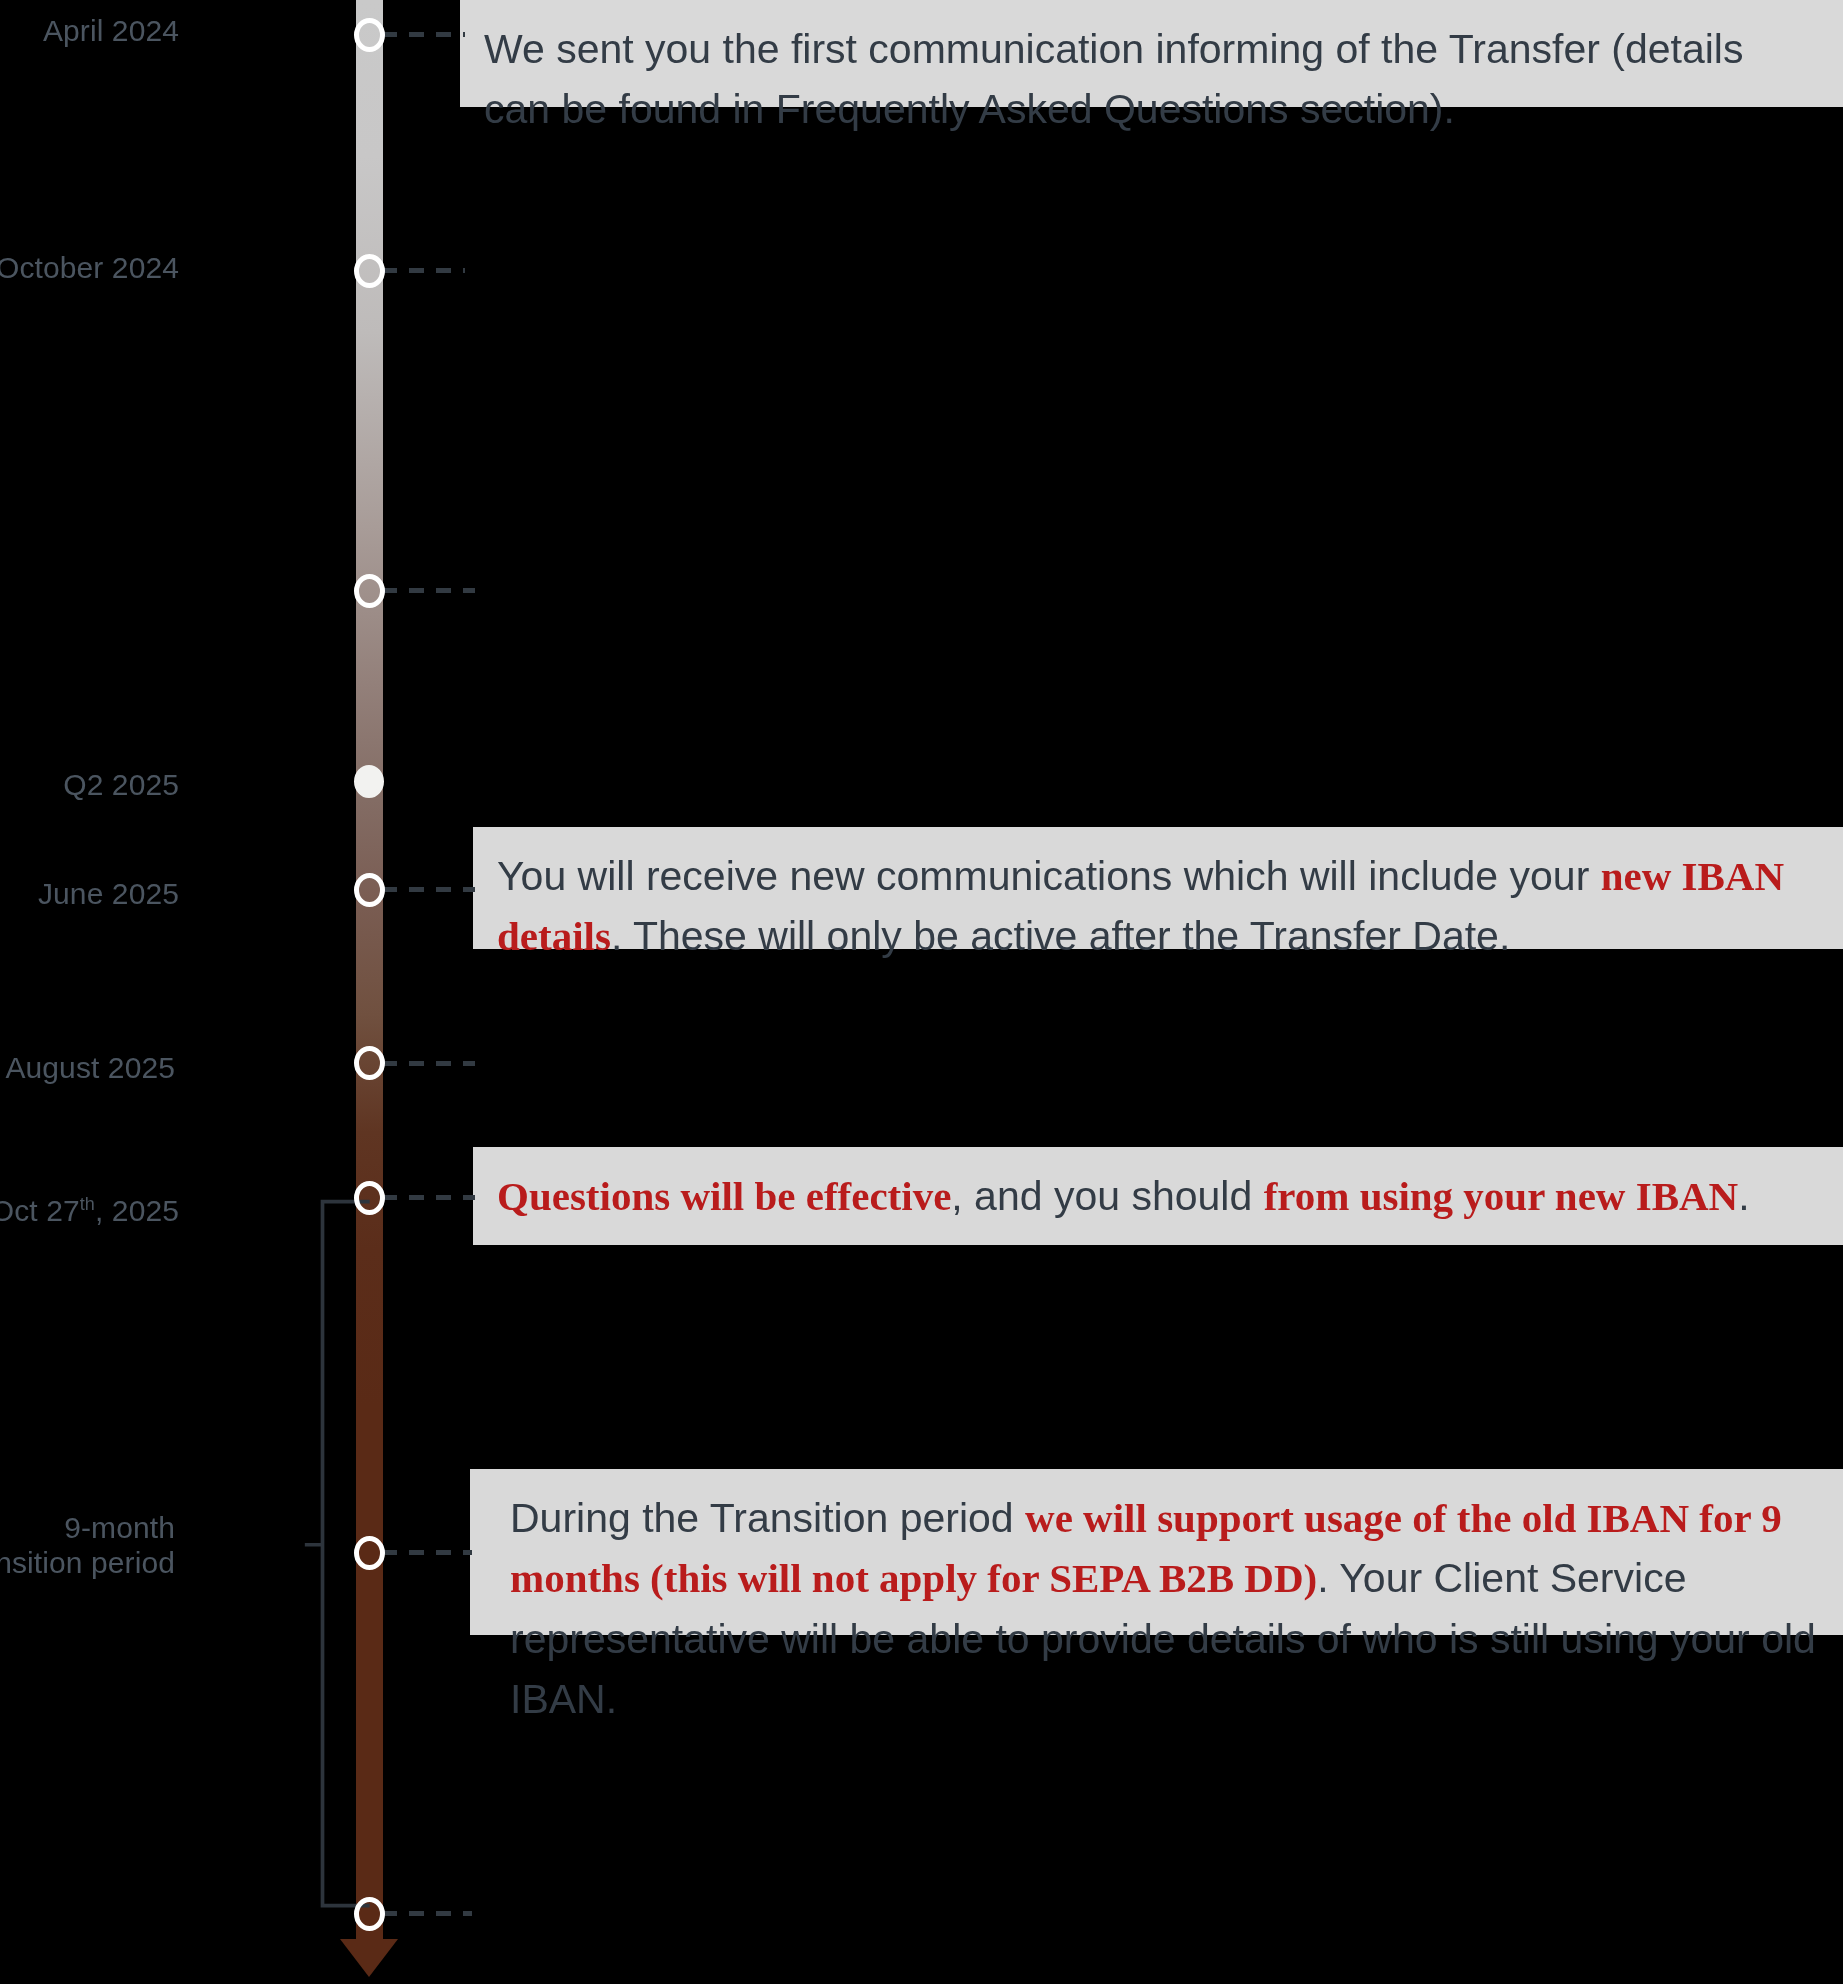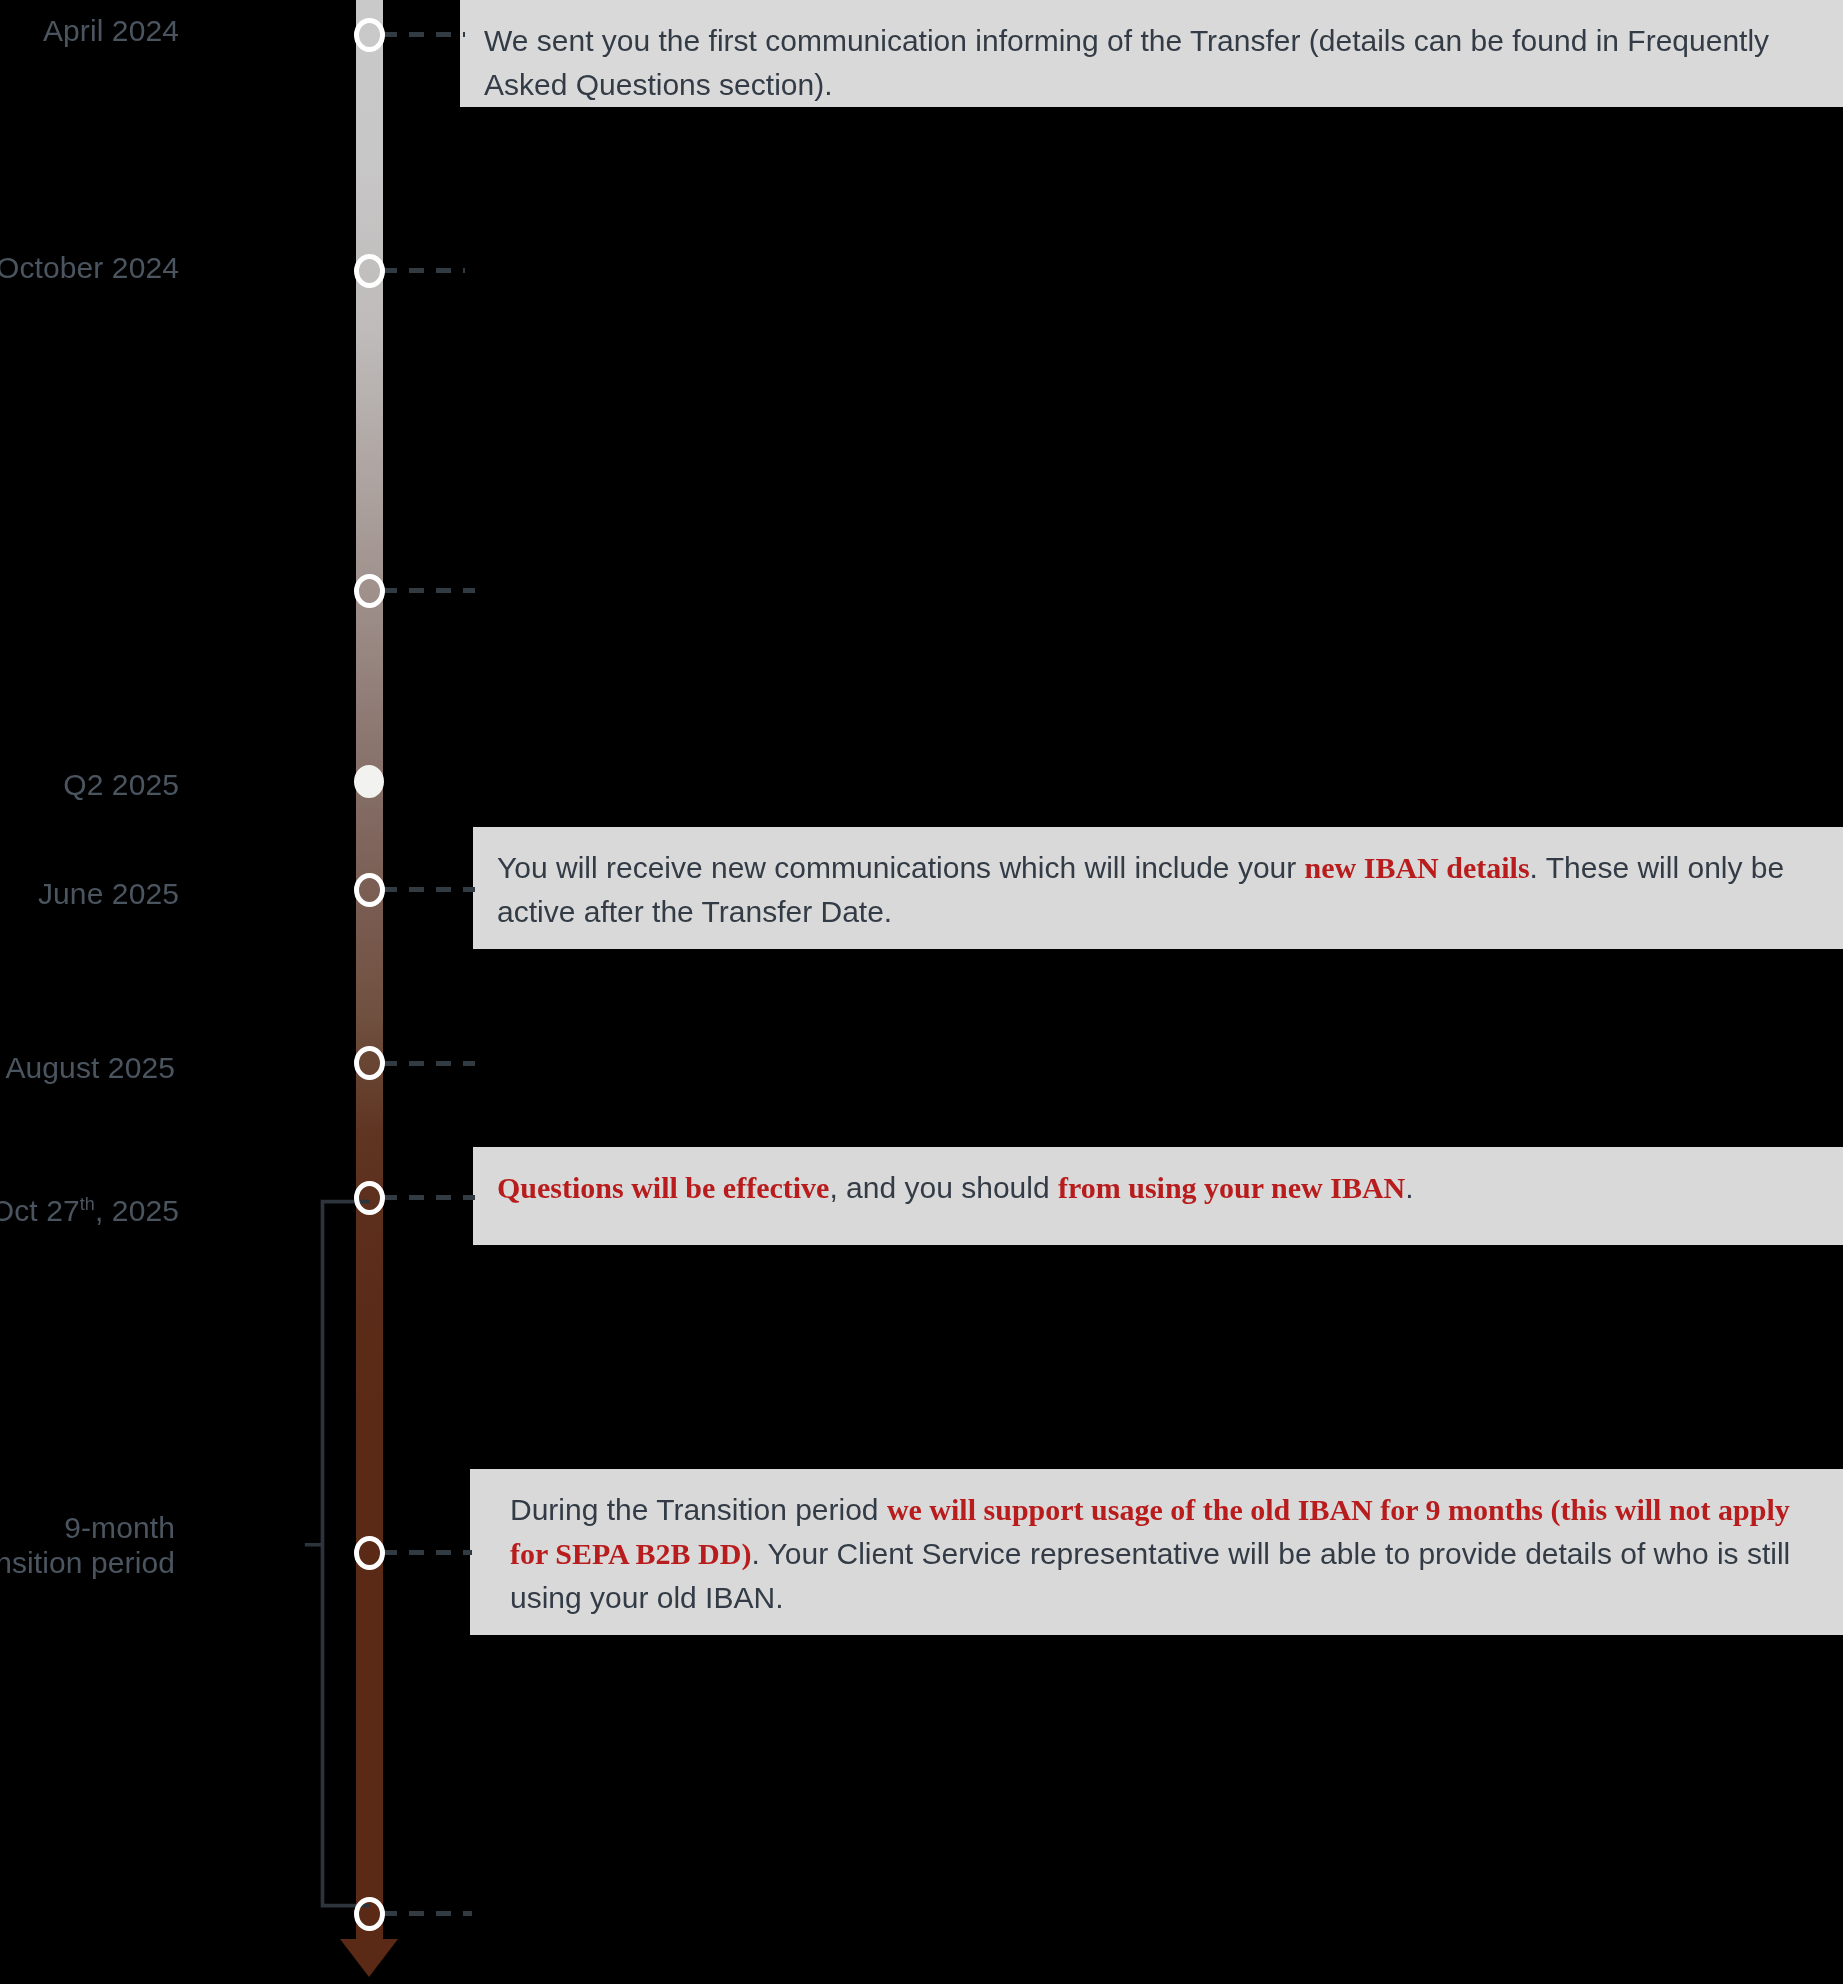--- a/index.html
+++ b/index.html
@@ -95,21 +95,21 @@
     vertical-align: super;
     line-height: 0;
   }
   .date-label.multi { white-space: normal; }
 
   
   .box {
     position: absolute;
     background: #d9d9d9;
     color: #333c46;
-    font-size: 30px;
+    font-size: 41px;
     line-height: 1.47;
     padding: 19px 25px 19px 24px;
     font-family: "Liberation Sans", sans-serif;
     z-index: 3;
   }
   .box b { font-weight: 700; color: #b91c1c; font-family: Liberation Serif, serif; }
 
   
   .bracket {
     position: absolute;

